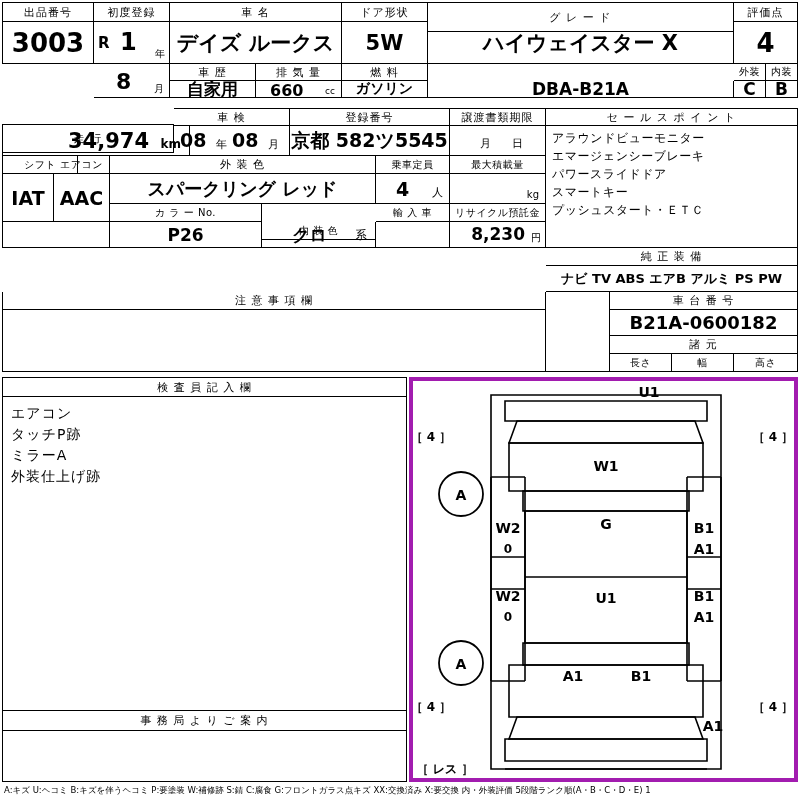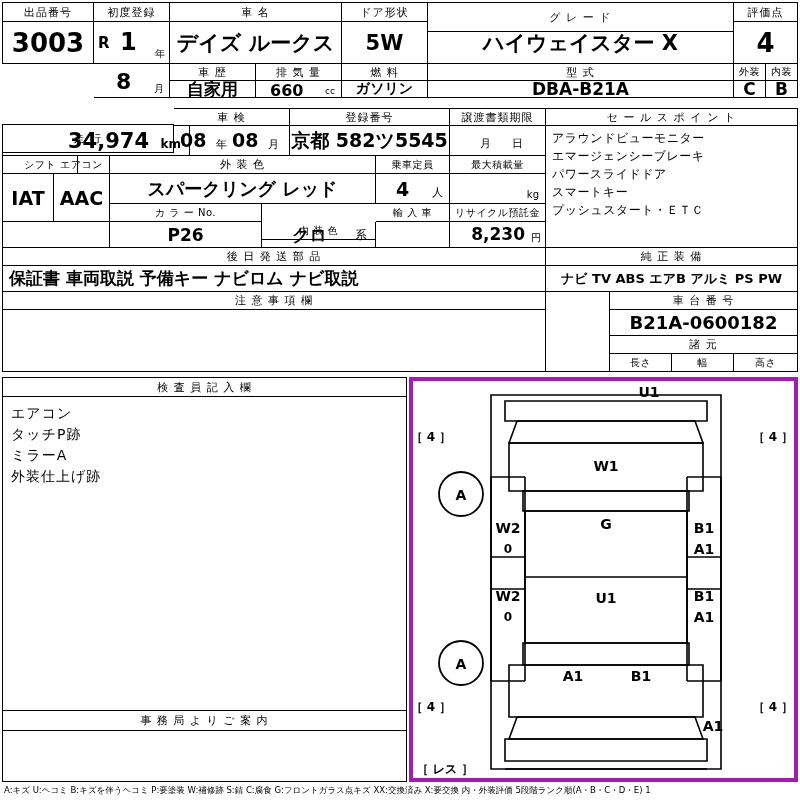--- a/index.html
+++ b/index.html
@@ -64,21 +64,20 @@
 
   <div class="bx c lbl" style="left:256px;top:64px;width:86px;height:17px;border-top:none;border-left:none;">排 気 量</div>
   <div class="bx" style="left:256px;top:81px;width:86px;height:17px;border-top:none;border-left:none;">
     <div style="position:absolute;left:14px;top:0px;font-size:16px;font-weight:bold;">660</div>
     <div style="position:absolute;right:6px;bottom:1px;font-size:9px;">cc</div>
   </div>
 
   <div class="bx c lbl" style="left:342px;top:64px;width:86px;height:17px;border-top:none;border-left:none;">燃 料</div>
   <div class="bx c val" style="left:342px;top:81px;width:86px;height:17px;border-top:none;border-left:none;font-size:14px;">ガソリン</div>
 
-  <div class="bx c lbl" style="left:428px;top:64px;width:306px;height:17px;border-top:none;border-left:none;">型 式</div>
   <div class="bx c val" style="left:428px;top:81px;width:306px;height:17px;border-top:none;border-left:none;">DBA-B21A</div>
 
   <div class="bx c lbl-s" style="left:734px;top:64px;width:32px;height:17px;border-top:none;border-left:none;">外装</div>
   <div class="bx c lbl-s" style="left:766px;top:64px;width:32px;height:17px;border-top:none;border-left:none;">内装</div>
   <div class="bx c val" style="left:734px;top:81px;width:32px;height:17px;border-top:none;border-left:none;">C</div>
   <div class="bx c val" style="left:766px;top:81px;width:32px;height:17px;border-top:none;border-left:none;">B</div>
 
   <div class="bx c lbl" style="left:2px;top:124px;width:172px;height:29px;">走 行</div>
   <div class="bx" style="left:2px;top:126px;width:188px;height:30px;border-top:none;">
     <div style="position:absolute;right:40px;top:3px;font-size:21px;font-weight:bold;">34,974</div>
@@ -131,22 +130,20 @@
   <div class="bx" style="left:262px;top:222px;width:114px;height:26px;border-top:none;border-left:none;">
     <div style="position:absolute;left:30px;top:2px;font-size:17px;font-weight:bold;">クロ</div>
     <div style="position:absolute;right:8px;top:5px;font-size:12px;">系</div>
   </div>
   <div class="bx c" style="left:376px;top:222px;width:74px;height:26px;border-top:none;border-left:none;font-size:16px;font-weight:bold;"></div>
   <div class="bx" style="left:450px;top:222px;width:96px;height:26px;border-top:none;border-left:none;">
     <div style="position:absolute;right:20px;top:2px;font-size:17px;font-weight:bold;">8,230</div>
     <div style="position:absolute;right:4px;bottom:2px;font-size:10px;">円</div>
   </div>
 
-  <div class="bx c lbl" style="left:2px;top:248px;width:544px;height:18px;border-top:none;">後 日 発 送 部 品</div>
-  <div class="bx l" style="left:2px;top:266px;width:544px;height:26px;border-top:none;padding-left:6px;font-size:17px;font-weight:bold;">保証書 車両取説 予備キー ナビロム ナビ取説</div>
 
   <div class="bx c lbl" style="left:2px;top:292px;width:544px;height:18px;border-top:none;">注 意 事 項 欄</div>
   <div class="bx" style="left:2px;top:310px;width:544px;height:62px;border-top:none;"></div>
 
   <div class="bx c lbl" style="left:546px;top:108px;width:252px;height:18px;border-left:none;">セ ー ル ス ポ イ ン ト</div>
   <div class="bx" style="left:546px;top:126px;width:252px;height:122px;border-top:none;border-left:none;padding:3px 6px;">
     <div class="sp">アラウンドビューモニター</div>
     <div class="sp">エマージェンシーブレーキ</div>
     <div class="sp">パワースライドドア</div>
     <div class="sp">スマートキー</div>

